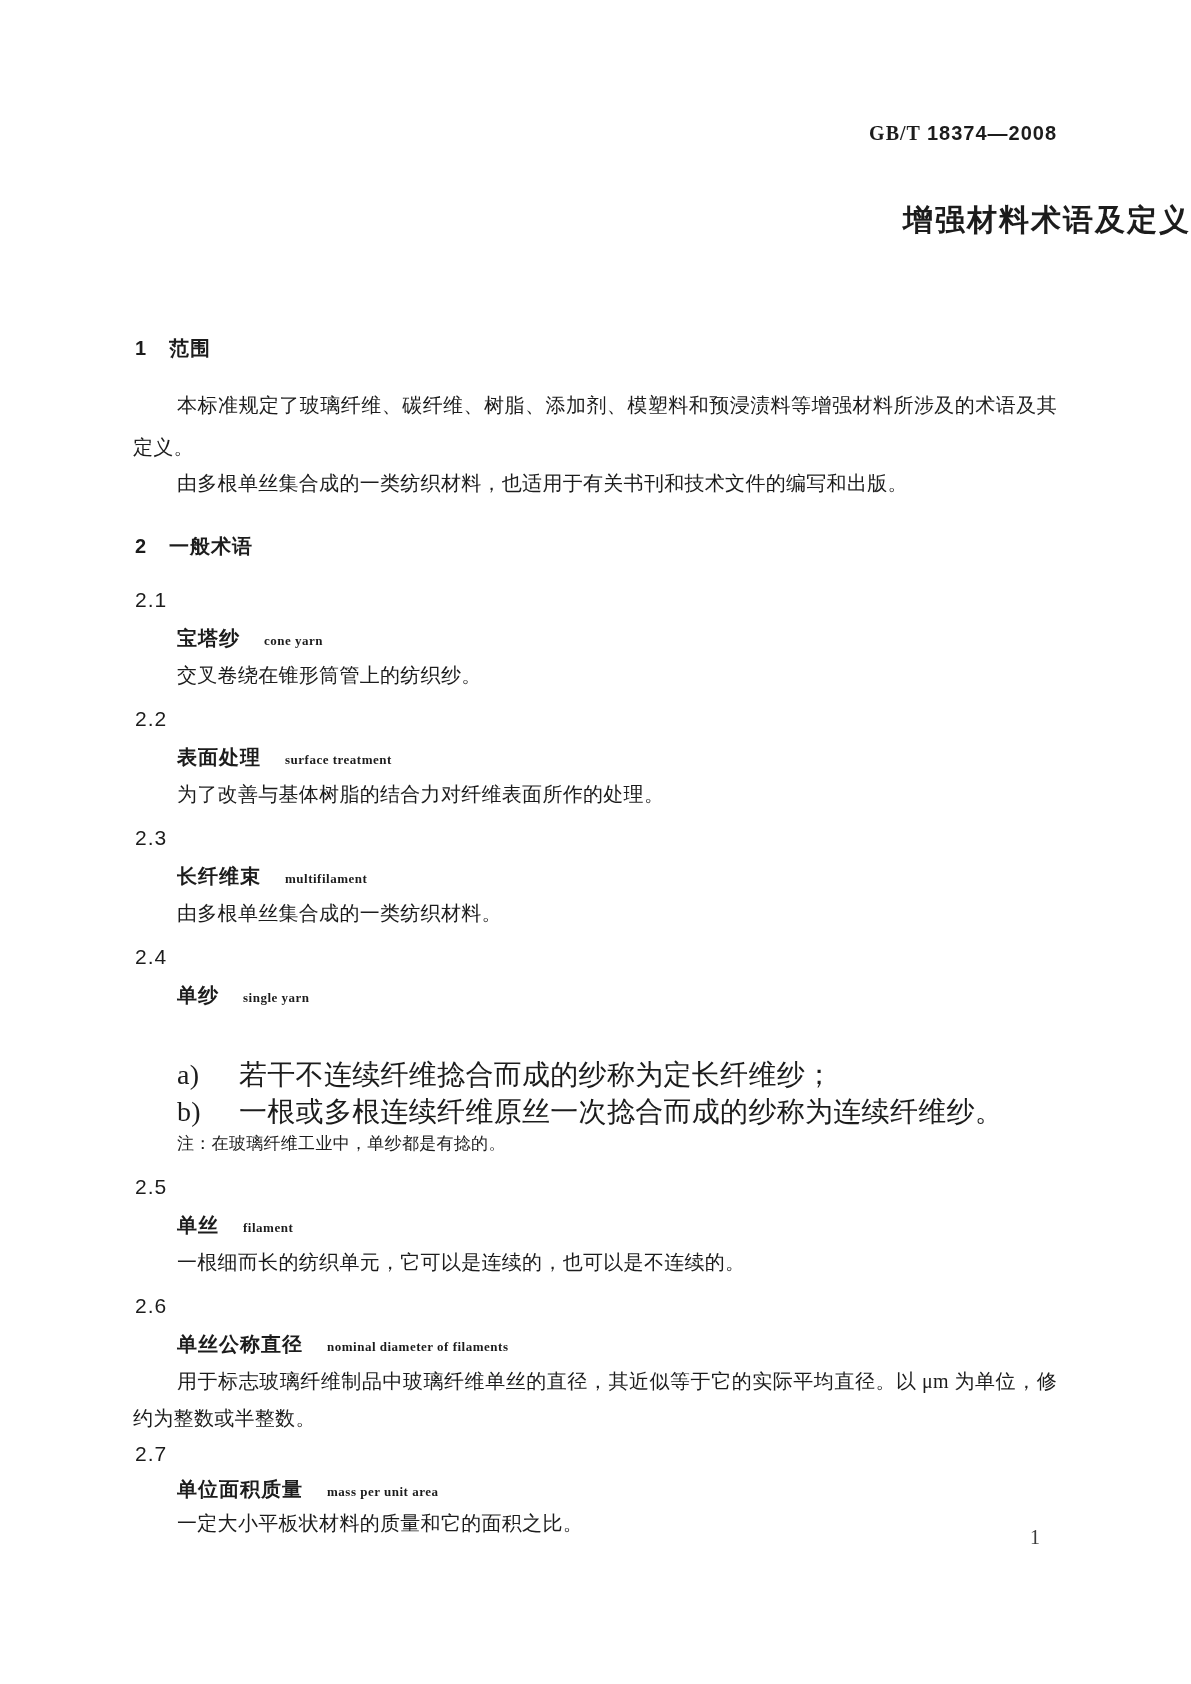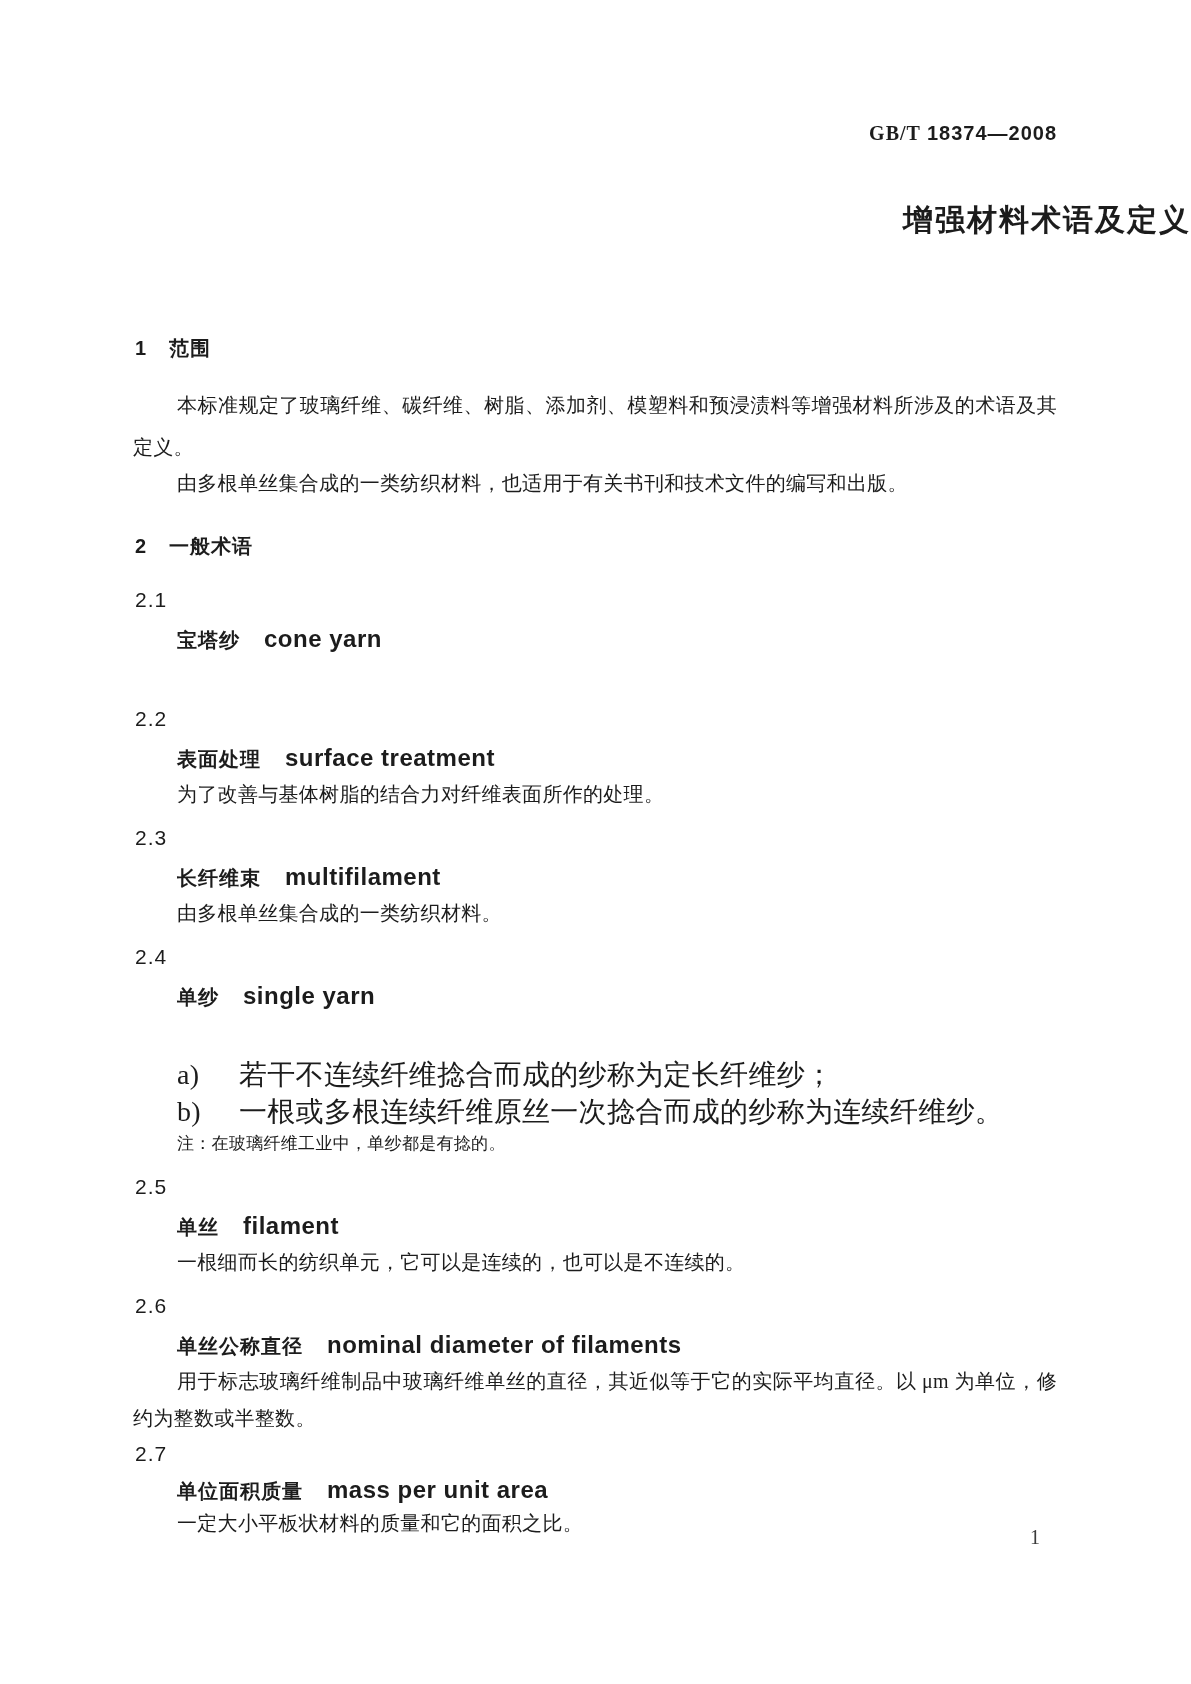--- a/index.html
+++ b/index.html
@@ -40,22 +40,22 @@
     font-family:"Liberation Sans","DejaVu Sans",sans-serif;
     font-size:21px;letter-spacing:1px;text-align:right;
   }
   
   .term{left:177px;font-size:20px;}
   .term .zh{
     font-family:"Liberation Sans","DejaVu Sans",sans-serif;
     font-weight:bold;letter-spacing:1px;
   }
   .term .en{
-    font-family:Liberation Sans, sans-serif;
-    font-weight:bold;font-size:24px;margin-left:24px;letter-spacing:0.5px;
+    font-family:Liberation Serif, serif;
+    font-weight:bold;font-size:13px;margin-left:24px;letter-spacing:0.5px;
   }
   
   .body-line{left:177px;font-size:20px;letter-spacing:0.3px;}
   .body-line.flush{left:133px;}
   .fill{
     width:880px;
     text-align:justify;
     text-align-last:justify;
     white-space:normal;
   }
@@ -76,20 +76,21 @@
   <div class="abs clause" style="top:335px"><span class="no">1</span><span>范围</span></div>
 
   <div class="abs body-line fill" style="top:392px">本标准规定了玻璃纤维、碳纤维、树脂、添加剂、模塑料和预浸渍料等增强材料所涉及的术语及其</div>
   <div class="abs body-line flush" style="top:434px">定义。</div>
   <div class="abs body-line" style="top:470px">由多根单丝集合成的一类纺织材料，也适用于有关书刊和技术文件的编写和出版。</div>
 
   <div class="abs clause" style="top:533px"><span class="no">2</span><span>一般术语</span></div>
 
   <div class="abs tno" style="top:588px">2.1</div>
   <div class="abs term" style="top:625px"><span class="zh">宝塔纱</span><span class="en">cone yarn</span></div>
+  <div class="abs body-line" style="top:662px">交叉卷绕在锥形筒管上的纺织纱。</div>
 
   <div class="abs tno" style="top:707px">2.2</div>
   <div class="abs term" style="top:744px"><span class="zh">表面处理</span><span class="en">surface treatment</span></div>
   <div class="abs body-line" style="top:781px">为了改善与基体树脂的结合力对纤维表面所作的处理。</div>
 
   <div class="abs tno" style="top:826px">2.3</div>
   <div class="abs term" style="top:863px"><span class="zh">长纤维束</span><span class="en">multifilament</span></div>
   <div class="abs body-line" style="top:900px">由多根单丝集合成的一类纺织材料。</div>
 
   <div class="abs tno" style="top:945px">2.4</div>

